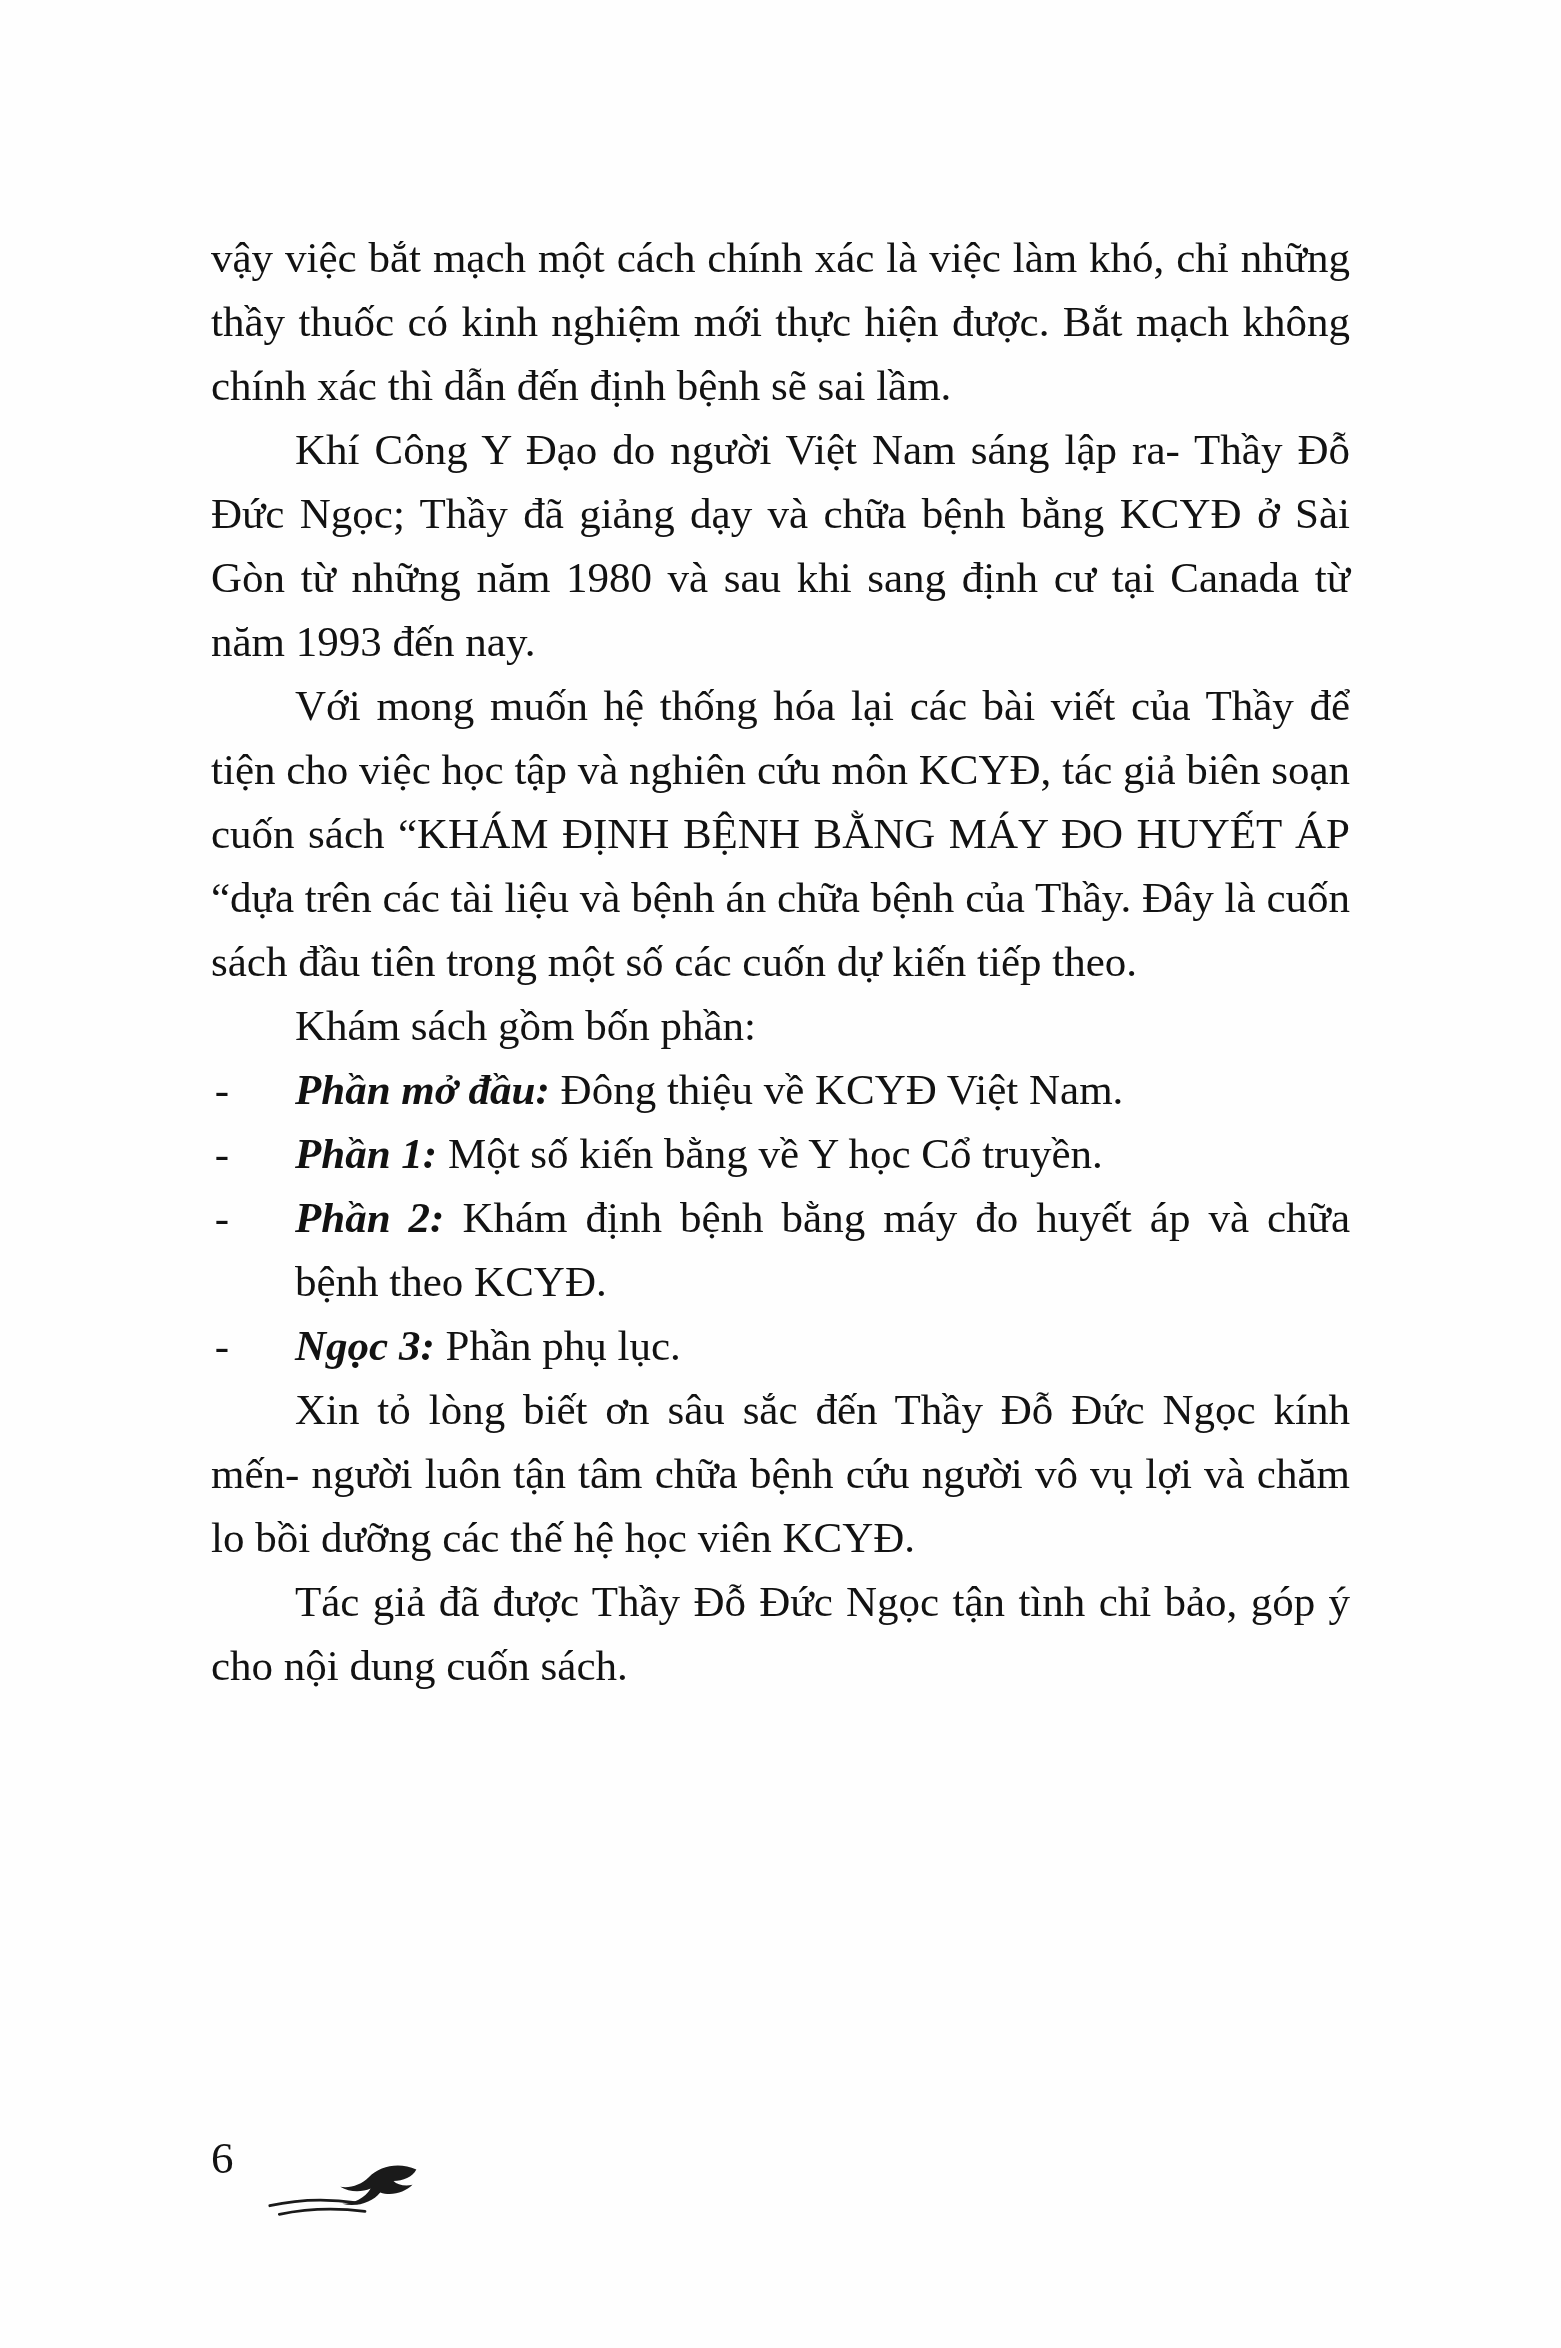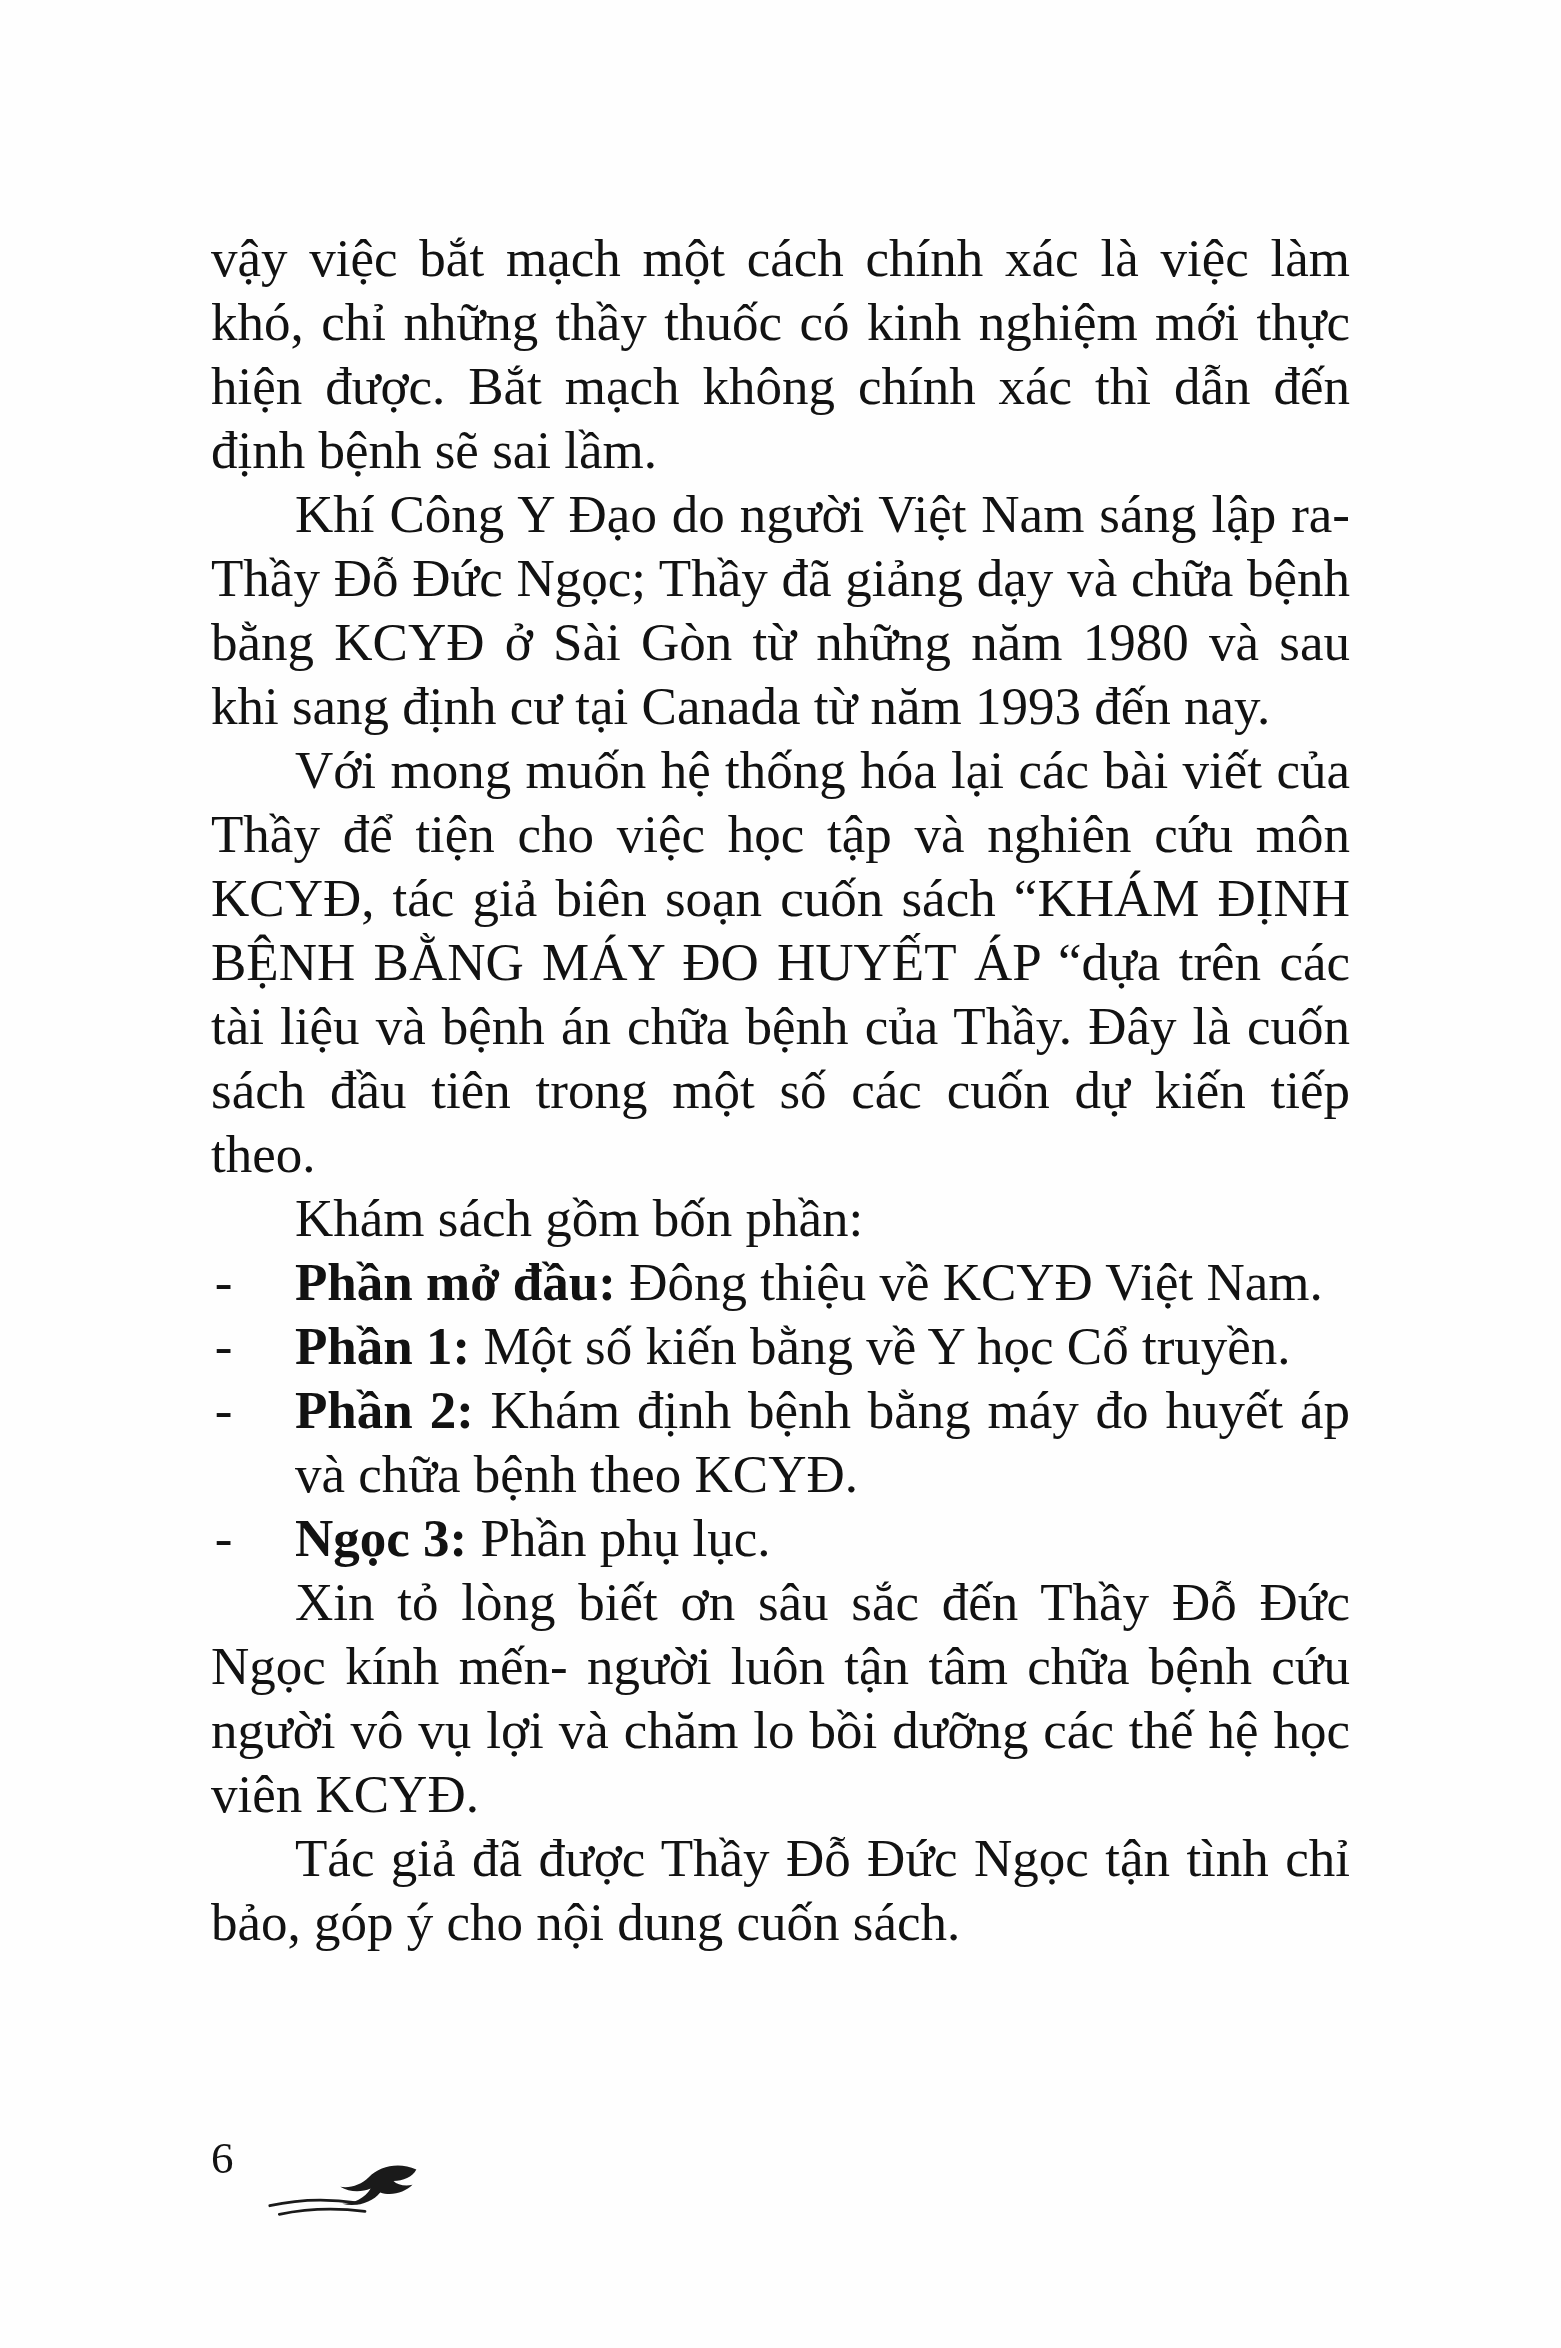--- a/index.html
+++ b/index.html
@@ -14,21 +14,21 @@
     background: #fefefe;
     color: #121212;
     font-family: "Liberation Serif", "DejaVu Serif", serif;
     overflow: hidden;
   }
   .content {
     position: absolute;
     left: 211px;
     top: 226px;
     width: 1139px;
-    font-size: 53px;
+    font-size: 43px;
     line-height: 64px;
     text-align: justify;
   }
   p.para {
     margin: 0;
     text-indent: 84px;
   }
   p.para.no-indent {
     text-indent: 0;
   }
@@ -41,20 +41,21 @@
     padding-left: 84px;
     text-align: justify;
   }
   .list-item .dash {
     position: absolute;
     left: 3.8px;
     top: 0;
   }
   .list-item .label {
     font-weight: bold;
+    font-style: italic;
   }
   .footer {
     position: absolute;
     left: 211px;
     top: 2129px;
     display: flex;
     align-items: flex-start;
   }
   .page-number {
     font-size: 45px;

